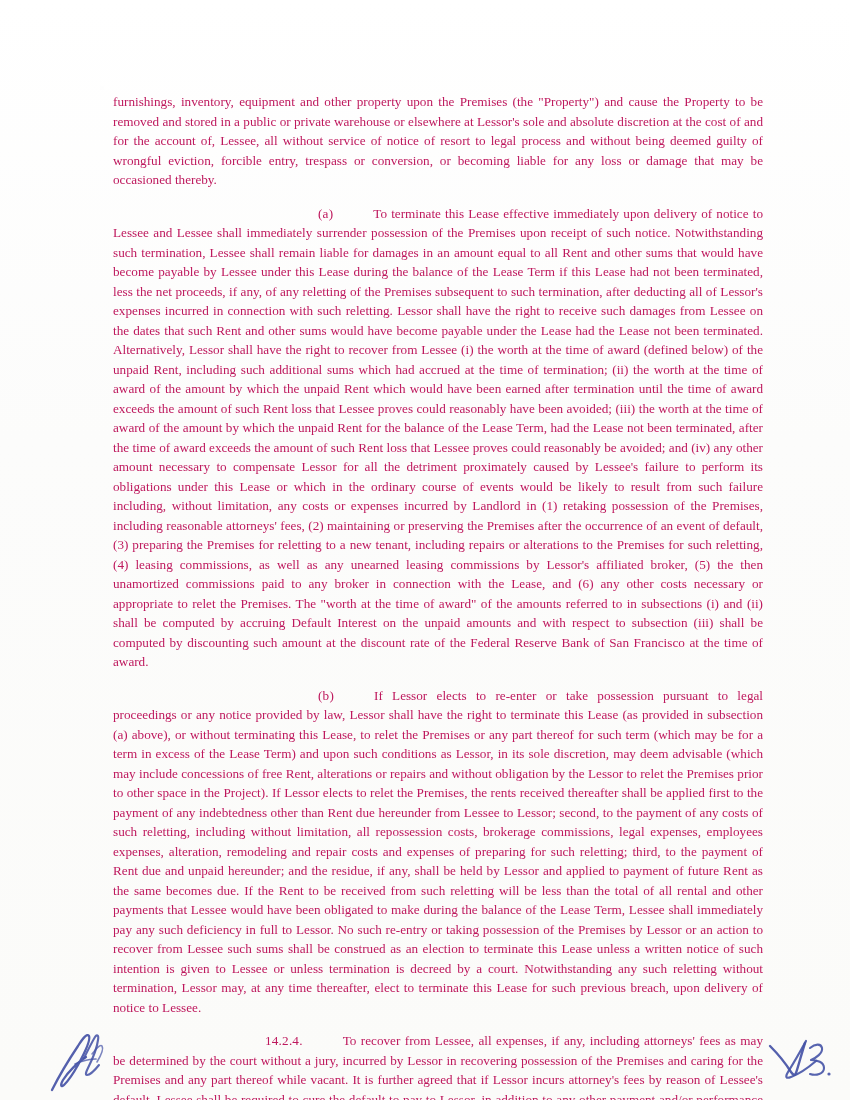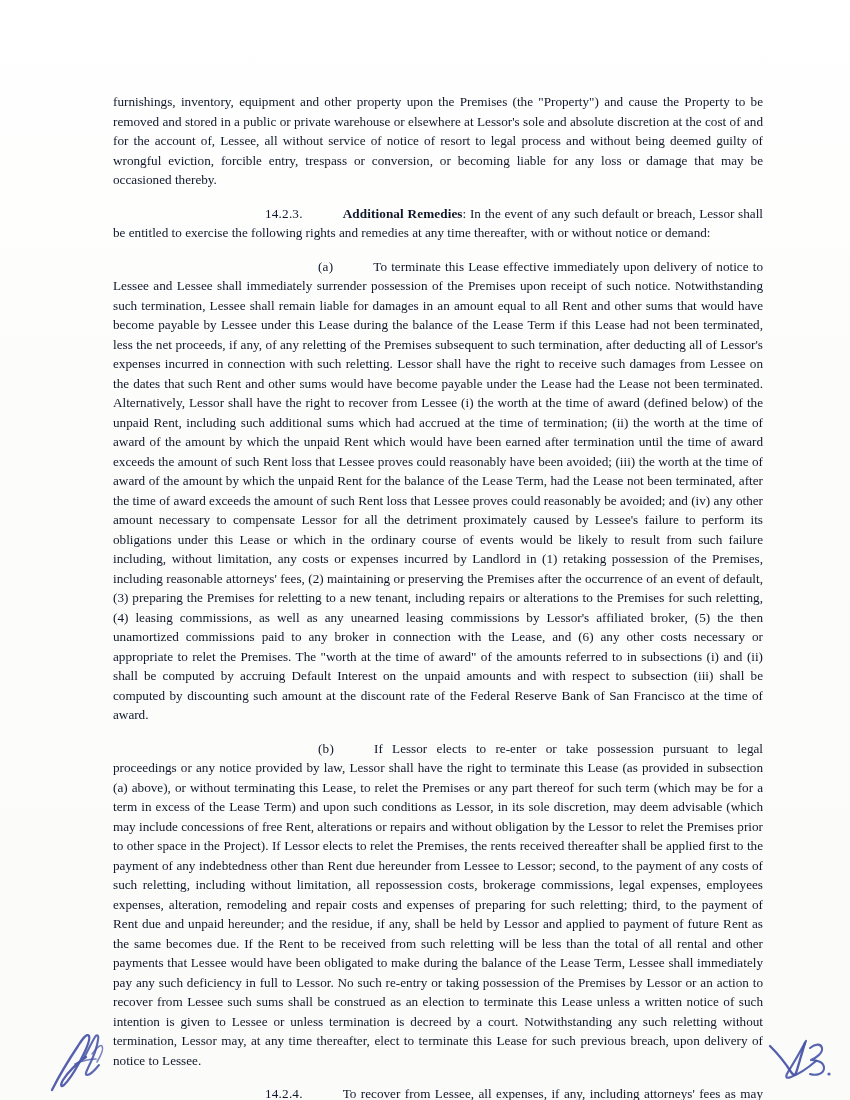--- a/index.html
+++ b/index.html
@@ -44,21 +44,21 @@
     top: 92px;
     width: 650px;
   }
 
   p.para {
     margin: 0 0 14px 0;
     font-size: 13.2px;
     line-height: 19.5px;
     text-align: justify;
     text-justify: inter-word;
-    color: #0f172a;
+    color: #be185d;
     hyphens: none;
   }
 
   
   p.indent-num  { text-indent: 152px; }
   p.indent-alpha{ text-indent: 205px; }
   p.flush       { text-indent: 0; }
 
   .num {
     letter-spacing: .2px;
@@ -83,23 +83,20 @@
 </head>
 <body>
 
 <div class="paper"></div>
 <div class="scan-noise"></div>
 
 <div class="page-body">
 
   <p class="para flush">furnishings, inventory, equipment and other property upon the Premises (the "Property") and cause the Property to be removed and stored in a public or private warehouse or elsewhere at Lessor's sole and absolute discretion at the cost of and for the account of, Lessee, all without service of notice of resort to legal process and without being deemed guilty of wrongful eviction, forcible entry, trespass or conversion, or becoming liable for any loss or damage that may be occasioned thereby.</p>
 
-  <p class="para indent-num">
-    <span class="num">14.2.3.</span><span class="gap-md"></span><b class="run-in">Additional Remedies</b><span>:  In the event of any such default or breach, Lessor shall be entitled to exercise the following rights and remedies at any time thereafter, with or without notice or demand:</span>
-  </p>
 
   <p class="para indent-alpha">
     <span class="num">(a)</span><span class="gap-md"></span><span>To terminate this Lease effective immediately upon delivery of notice to Lessee and Lessee shall immediately surrender possession of the Premises upon receipt of such notice.  Notwithstanding such termination, Lessee shall remain liable for damages in an amount equal to all Rent and other sums that would have become payable by Lessee under this Lease during the balance of the Lease Term if this Lease had not been terminated, less the net proceeds, if any, of any reletting of the Premises subsequent to such termination, after deducting all of Lessor's expenses incurred in connection with such reletting.  Lessor shall have the right to receive such damages from Lessee on the dates that such Rent and other sums would have become payable under the Lease had the Lease not been terminated.  Alternatively, Lessor shall have the right to recover from Lessee (i) the worth at the time of award (defined below) of the unpaid Rent, including such additional sums which had accrued at the time of termination; (ii) the worth at the time of award of the amount by which the unpaid Rent which would have been earned after termination until the time of award exceeds the amount of such Rent loss that Lessee proves could reasonably have been avoided; (iii) the worth at the time of award of the amount by which the unpaid Rent for the balance of the Lease Term, had the Lease not been terminated, after the time of award exceeds the amount of such Rent loss that Lessee proves could reasonably be avoided; and (iv) any other amount necessary to compensate Lessor for all the detriment proximately caused by Lessee's failure to perform its obligations under this Lease or which in the ordinary course of events would be likely to result from such failure including, without limitation, any costs or expenses incurred by Landlord in (1) retaking possession of the Premises, including reasonable attorneys' fees, (2) maintaining or preserving the Premises after the occurrence of an event of default, (3) preparing the Premises for reletting to a new tenant, including repairs or alterations to the Premises for such reletting, (4) leasing commissions, as well as any unearned leasing commissions by Lessor's affiliated broker, (5) the then unamortized commissions paid to any broker in connection with the Lease, and (6) any other costs necessary or appropriate to relet the Premises. The "worth at the time of award" of the amounts referred to in subsections (i) and (ii) shall be computed by accruing Default Interest on the unpaid amounts and with respect to subsection (iii) shall be computed by discounting such amount at the discount rate of the Federal Reserve Bank of San Francisco at the time of award.</span>
   </p>
 
   <p class="para indent-alpha">
     <span class="num">(b)</span><span class="gap-md"></span><span>If Lessor elects to re-enter or take possession pursuant to legal proceedings or any notice provided by law, Lessor shall have the right to terminate this Lease (as provided in subsection (a) above), or without terminating this Lease, to relet the Premises or any part thereof for such term (which may be for a term in excess of the Lease Term) and upon such conditions as Lessor, in its sole discretion, may deem advisable (which may include concessions of free Rent, alterations or repairs and without obligation by the Lessor to relet the Premises prior to other space in the Project).  If Lessor elects to relet the Premises, the rents received thereafter shall be applied first to the payment of any indebtedness other than Rent due hereunder from Lessee to Lessor; second, to the payment of any costs of such reletting, including without limitation, all repossession costs, brokerage commissions, legal expenses, employees expenses, alteration, remodeling and repair costs and expenses of preparing for such reletting; third, to the payment of Rent due and unpaid hereunder; and the residue, if any, shall be held by Lessor and applied to payment of future Rent as the same becomes due.  If the Rent to be received from such reletting will be less than the total of all rental and other payments that Lessee would have been obligated to make during the balance of the Lease Term, Lessee shall immediately pay any such deficiency in full to Lessor.  No such re-entry or taking possession of the Premises by Lessor or an action to recover from Lessee such sums shall be construed as an election to terminate this Lease unless a written notice of such intention is given to Lessee or unless termination is decreed by a court. Notwithstanding any such reletting without termination, Lessor may, at any time thereafter, elect to terminate this Lease for such previous breach, upon delivery of notice to Lessee.</span>
   </p>
 
   <p class="para indent-num">

